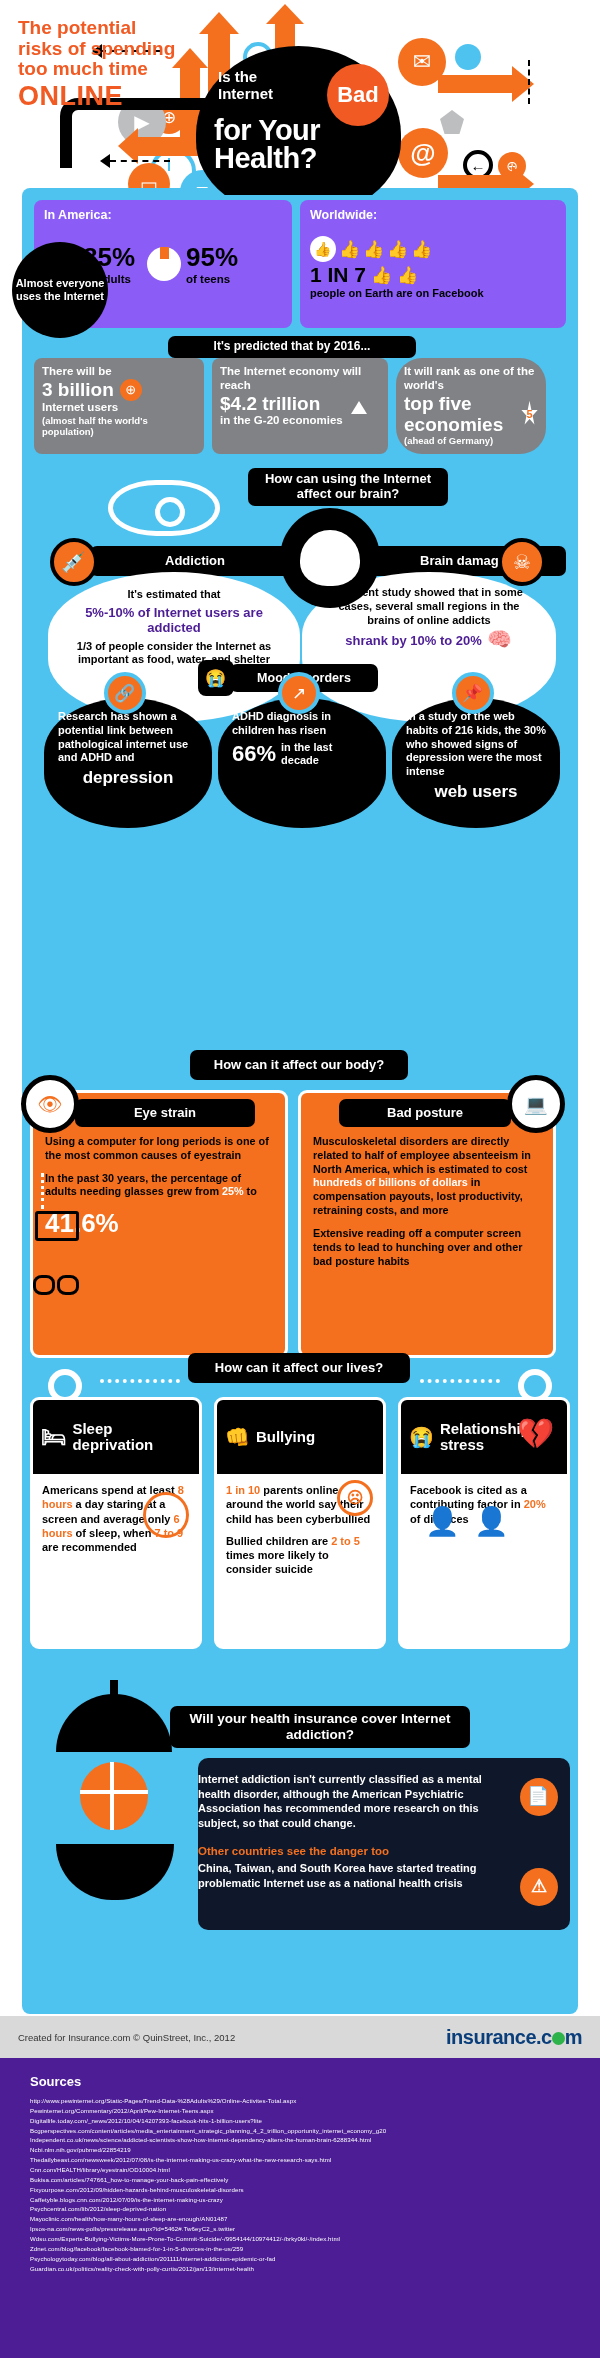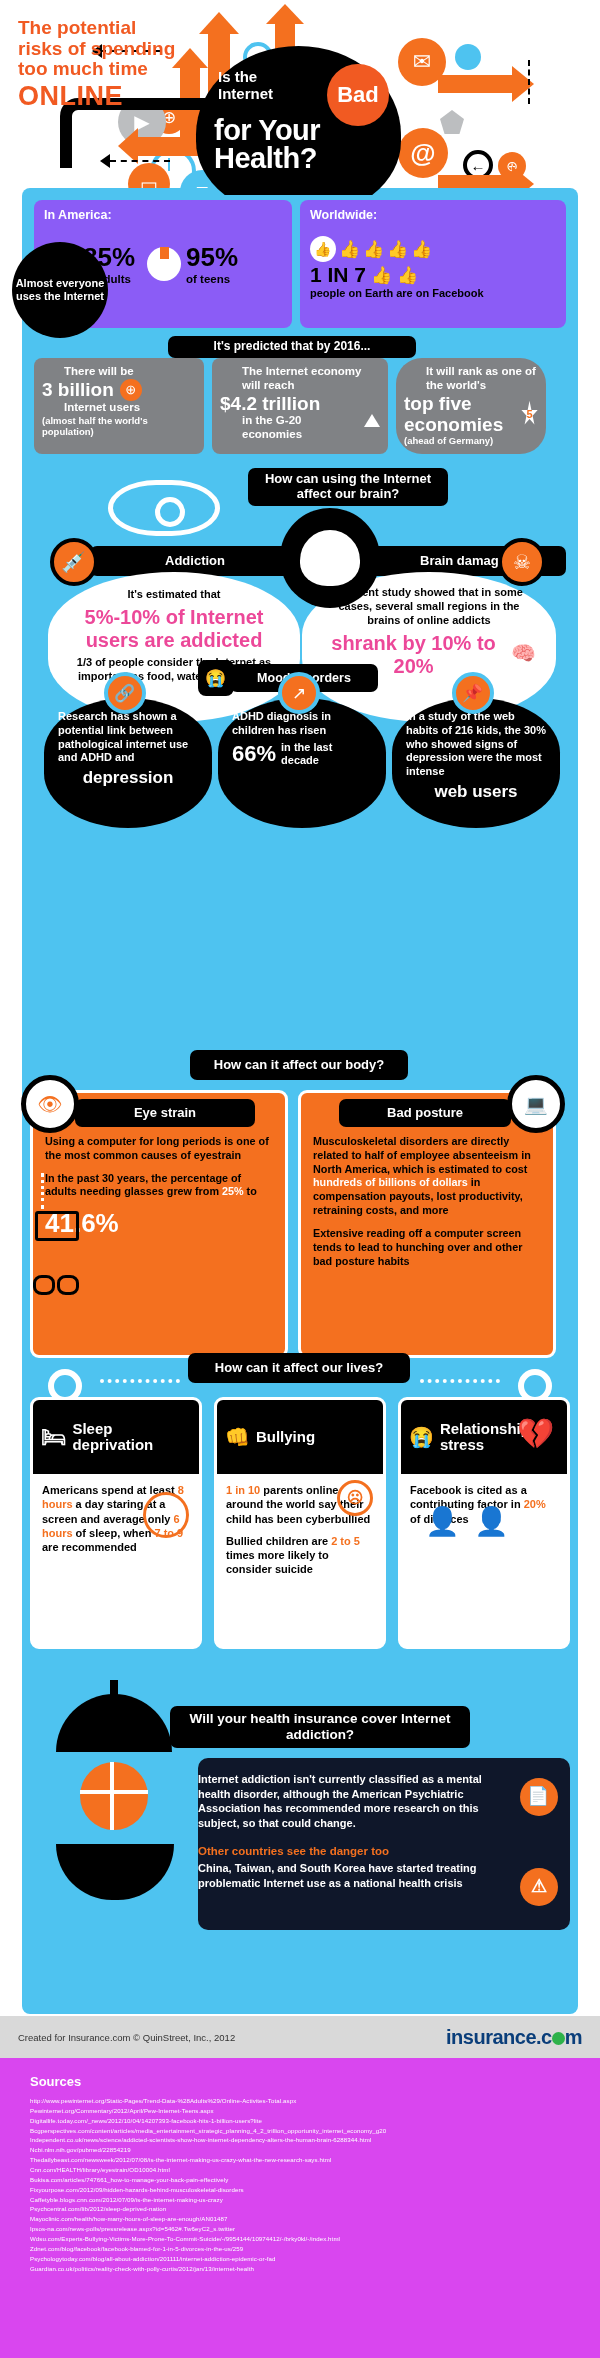--- a/index.html
+++ b/index.html
@@ -62,21 +62,21 @@
     background:#000; border-radius:50%; color:#fff; font-size:11px;
     font-weight:bold; display:flex; align-items:center; justify-content:center;
     text-align:center; line-height:1.2; z-index:12;
   }
 
   .thumb { font-size:17px; }
 
   .pred-lbl { position:absolute; left:168px; top:158px; width:248px; height:22px; font-size:12px; }
   .pred-row { position:absolute; left:34px; top:180px; width:532px; height:96px; }
   .pred-card { position:absolute; top:0; height:96px; padding:7px 8px; color:#fff; }
-  .pc-t { font-size:11.5px; font-weight:bold; line-height:1.2;margin-left:22px; }
+  .pc-t { font-size:11.5px; font-weight:bold; line-height:1.2; }
   .pc-big { font-size:19px; font-weight:bold; line-height:1.12; }
   .pc-s { font-size:9.5px; font-weight:bold; line-height:1.2; }
 
   
   .headshape { position:absolute; left:30px; top:290px; width:540px; height:295px; }
   .q-lbl { position:absolute; height:38px; font-size:13px; }
 
   .eye-out { position:absolute; left:78px; top:12px; width:112px; height:56px; border:5px solid #fff;
     border-radius:50% 50% 50% 50% / 58% 58% 58% 58%; }
   .eye-in { position:absolute; left:42px; top:12px; width:30px; height:30px; border:5px solid #fff; border-radius:50%; }
@@ -91,21 +91,21 @@
 
   .wbubble { position:absolute; background:#fff; border-radius:50%/42%; text-align:center; }
   .bbubble { position:absolute; background:#000; color:#fff; border-radius:50%/42%; text-align:center; }
 
   .brain-circ { position:absolute; left:250px; top:40px; width:100px; height:100px; background:#000; border-radius:50%; z-index:13;}
   .brain-glyph { position:absolute; left:20px; top:22px; width:60px; height:56px; background:#fff;
     border-radius:55% 55% 50% 50% / 60% 60% 45% 45%; }
 
   .txt { font-size:11px; line-height:1.25; font-weight:bold; }
   .txt-o { color:#f4701f; }
-  .big-o { color:#ec4899; font-size:20px; font-weight:bold; line-height:1.15; }
+  .big-o { color:#4c1d95; font-size:13px; font-weight:bold; line-height:1.15; }
   .big-w { color:#fff; font-size:20px; font-weight:bold; }
 
   .mood-lbl { position:absolute; left:200px; top:196px; width:148px; height:28px; font-size:12.5px; }
   .mood-face { position:absolute; left:168px; top:192px; width:36px; height:36px; background:#000;
     border-radius:8px; display:flex; align-items:center; justify-content:center; color:#fff; font-size:17px; z-index:15;}
 
   
   .bodysec { position:absolute; left:30px; top:880px; width:540px; height:300px; }
   .bodycard { position:absolute; top:32px; width:258px; height:268px; background:#f4701f; border-radius:9px;
      border:3px solid #fff; padding:42px 12px 10px; }
@@ -126,21 +126,21 @@
   .ins-black { position:absolute; left:168px; top:90px; width:372px; height:172px; background:#0f172a;
     border-radius:10px; padding:14px 58px 12px 0; color:#fff; font-size:11px; font-weight:bold; line-height:1.32;}
   .umbrella { position:absolute; left:8px; top:26px; width:150px; height:230px; }
 
   
   .credit { position:absolute; left:0; top:2016px; width:600px; height:42px; background:#d9d9d9;
      display:flex; align-items:center; justify-content:space-between; padding:0 18px;}
   .credit-t { font-size:9.5px; color:#333; }
   .logo { font-size:20px; font-weight:bold; color:#0a3e7a; letter-spacing:-0.5px; }
 
-  .sources { position:absolute; left:0; top:2058px; width:600px; height:300px; background:#d946ef; color:#fff;
+  .sources { position:absolute; left:0; top:2058px; width:600px; height:300px; background:#4c1d95; color:#fff;
      padding:16px 20px 0 30px; }
   .sources h3 { font-size:13px; margin-bottom:7px; font-weight:bold; }
   .sources div { font-size:6.1px; line-height:1.62; letter-spacing:0.1px; white-space:nowrap; }
   .dashline { position:absolute; height:0; border-top:2px dashed #000; }
 </style>
 </head>
 <body>
 
 <div class="page">
 

